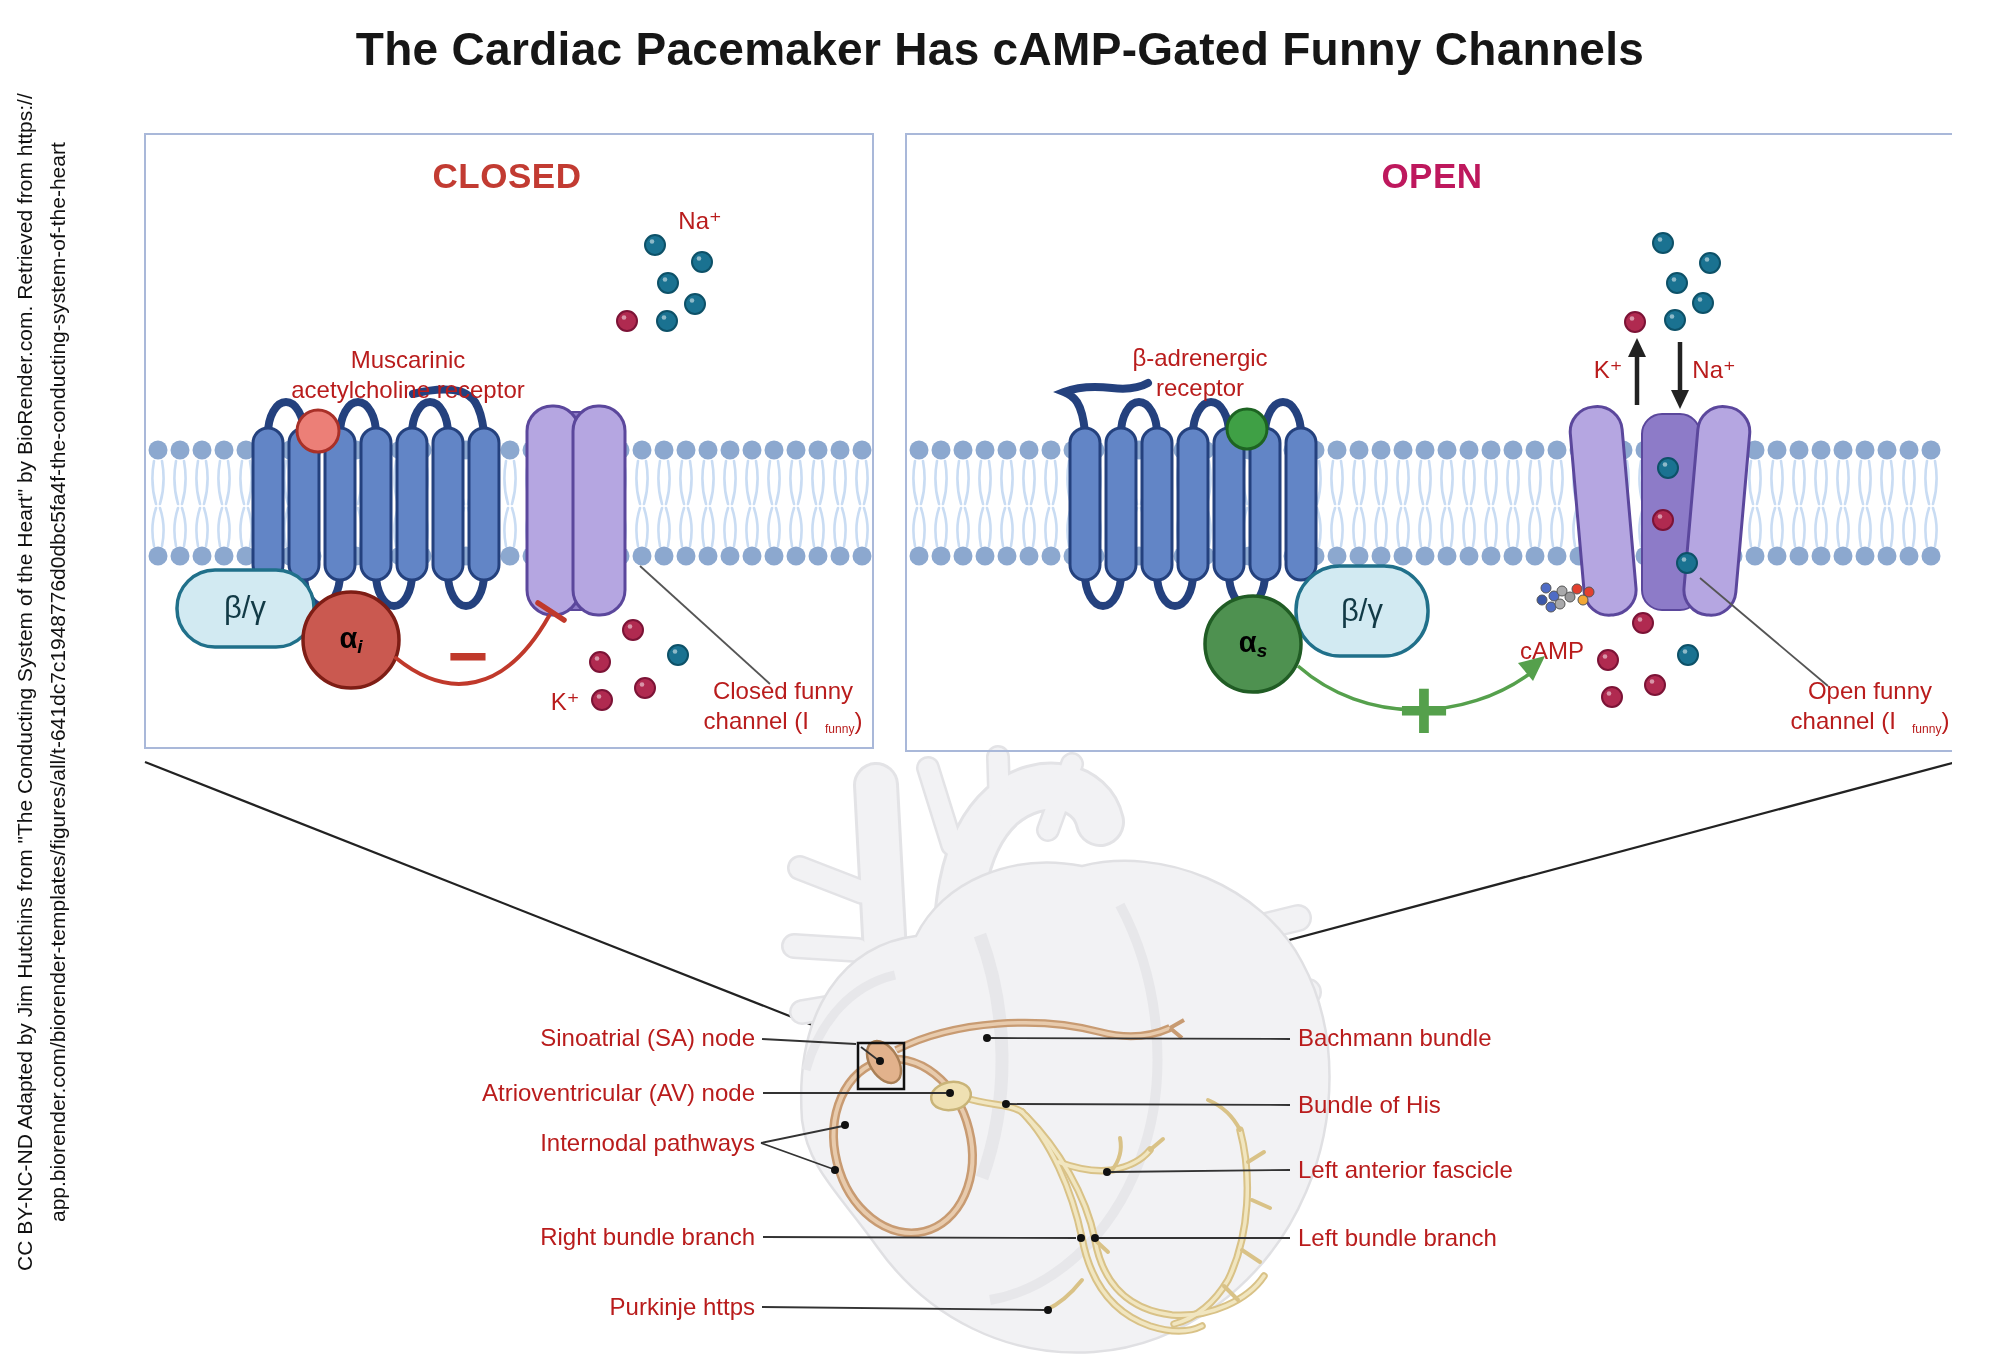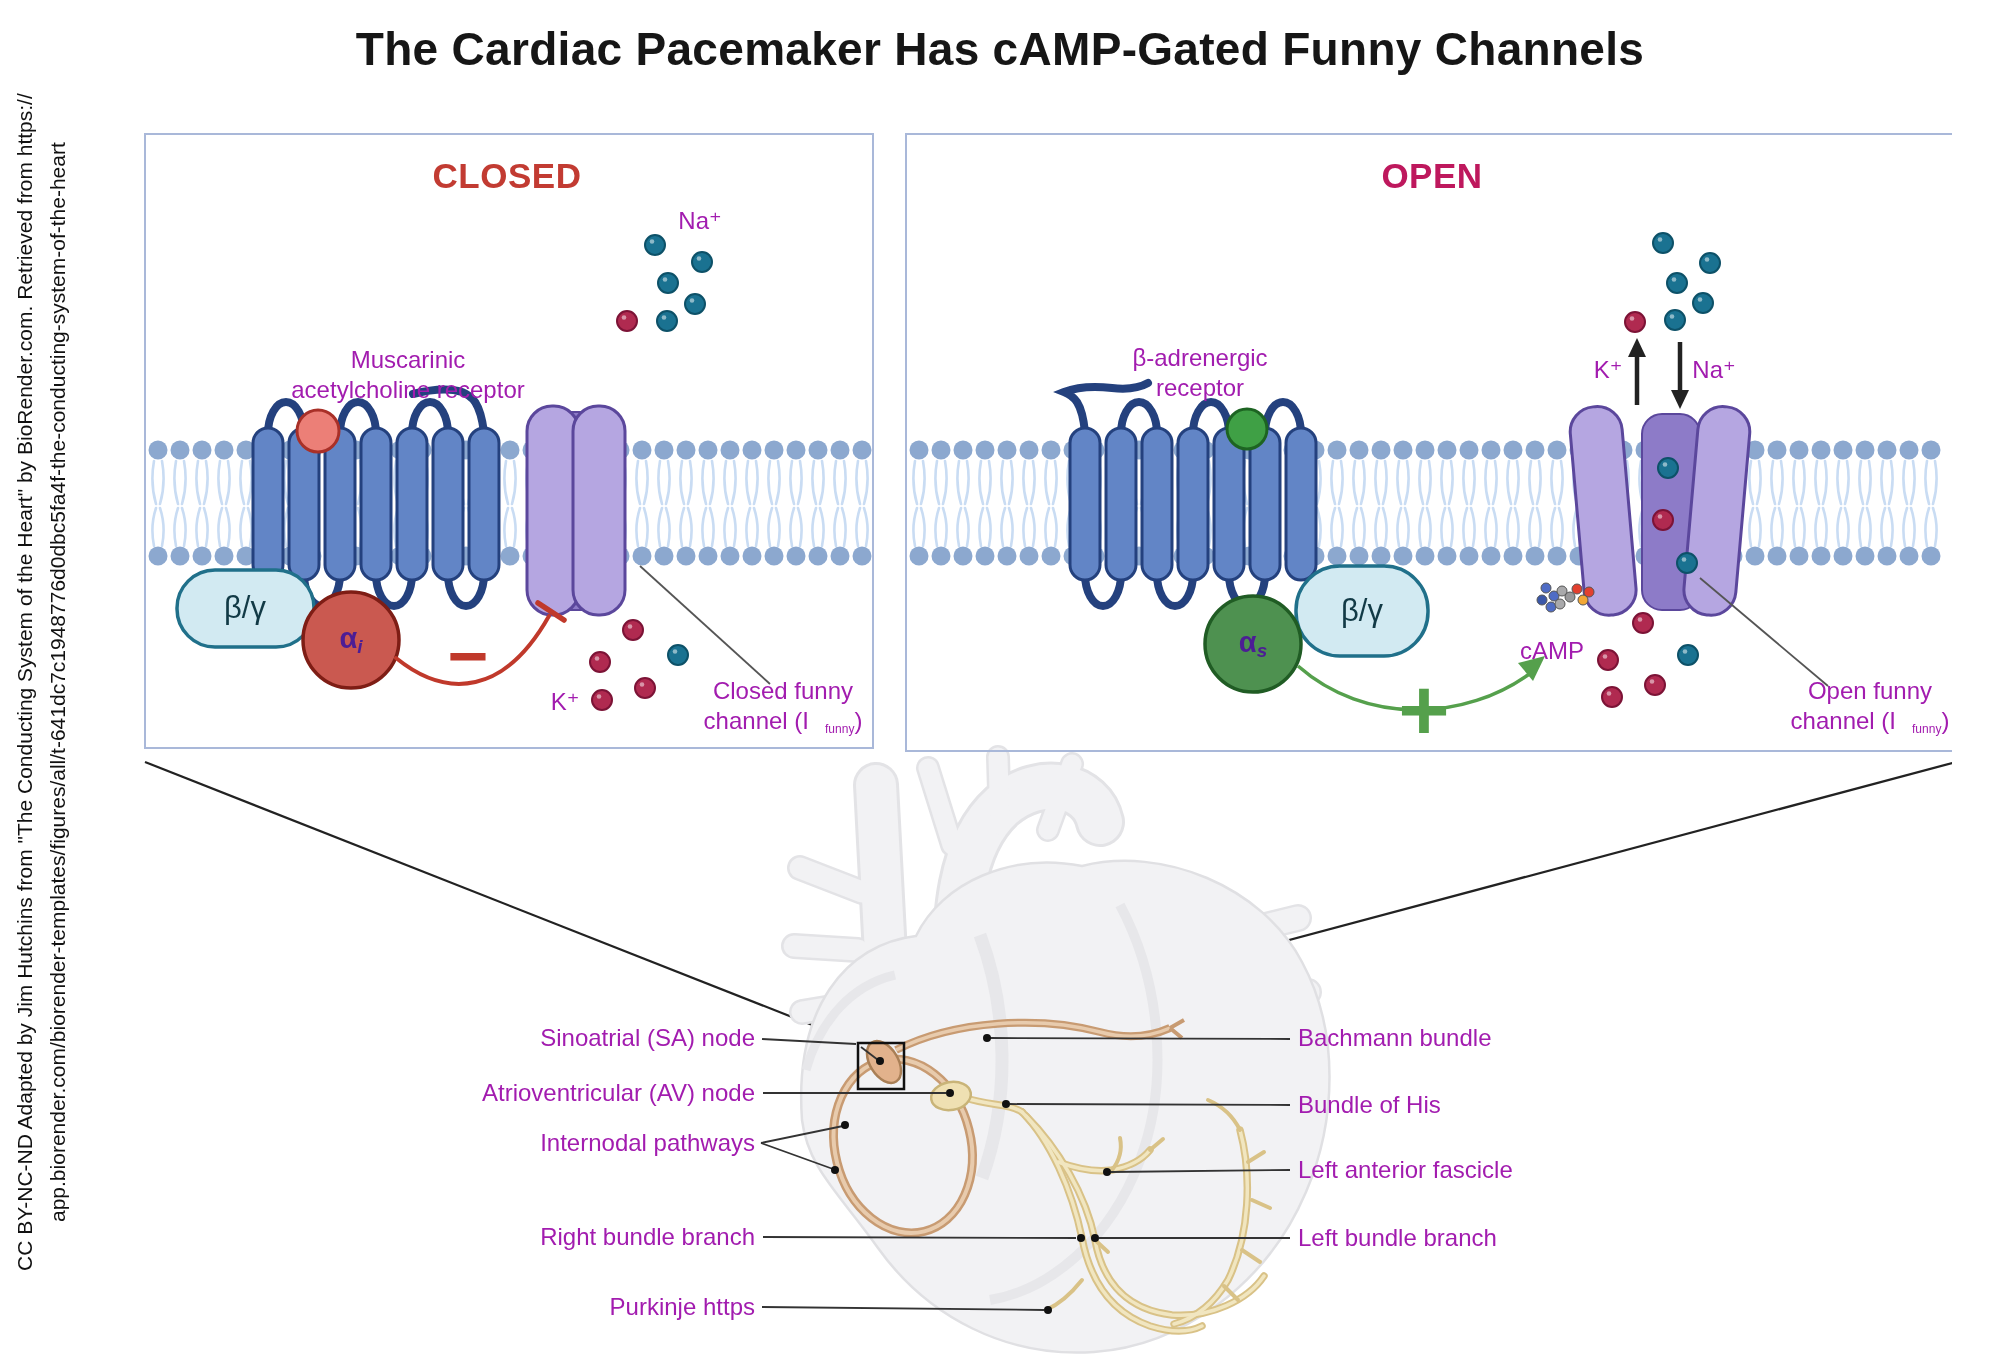--- a/index.html
+++ b/index.html
@@ -6,27 +6,27 @@
   .fig{position:relative;width:1952px;height:1364px;background:#fff;overflow:hidden;
        font-family:"Liberation Sans","DejaVu Sans",sans-serif;color:#141414;}
   .fig svg{position:absolute;left:0;top:0;}
   .abs{position:absolute;white-space:nowrap;}
   .ctr{transform:translate(-50%,-50%);}
   .title{font-size:46px;font-weight:600;letter-spacing:.3px;color:#161616;}
   .panel{position:absolute;border:2.5px solid #a9b8d9;background:transparent;}
   .state{font-size:35px;font-weight:600;letter-spacing:.5px;background:#fff;padding:0 16px;z-index:5;margin-top:41px;}
   .state-closed{color:#c23b32;}
   .state-open{color:#be185d;}
-  .lbl{font-size:24px;line-height:30px;color:#a21caf;}
+  .lbl{font-size:24px;line-height:30px;color:#b91c1c;}
   .lbl-c{text-align:center;}
   .lbl-r{text-align:left;transform:translate(-100%,-50%);}
   .lbl-l{transform:translateY(-50%);}
   .sub{font-size:12px;vertical-align:-4px;margin-left:16px;}
   .bg-lbl{font-size:31px;color:#123a46;font-weight:500;}
-  .alpha-lbl{font-size:29px;font-weight:700;color:#4c1d95;}
+  .alpha-lbl{font-size:29px;font-weight:700;color:#000000;}
   .alpha-lbl .asub{font-size:19px;font-style:italic;vertical-align:-5px;}
   .sign-minus{font-size:70px;font-weight:700;color:#c0392b;}
   .sign-plus{font-size:88px;font-weight:700;color:#55a04c;}
   .attribution{position:absolute;left:8px;top:0;height:1364px;display:flex;flex-direction:row;}
   .attribution div{writing-mode:vertical-rl;transform:rotate(180deg);text-align:center;
                    font-size:21px;line-height:33px;color:#111;}
 </style>
 </head>
 <body>
 

